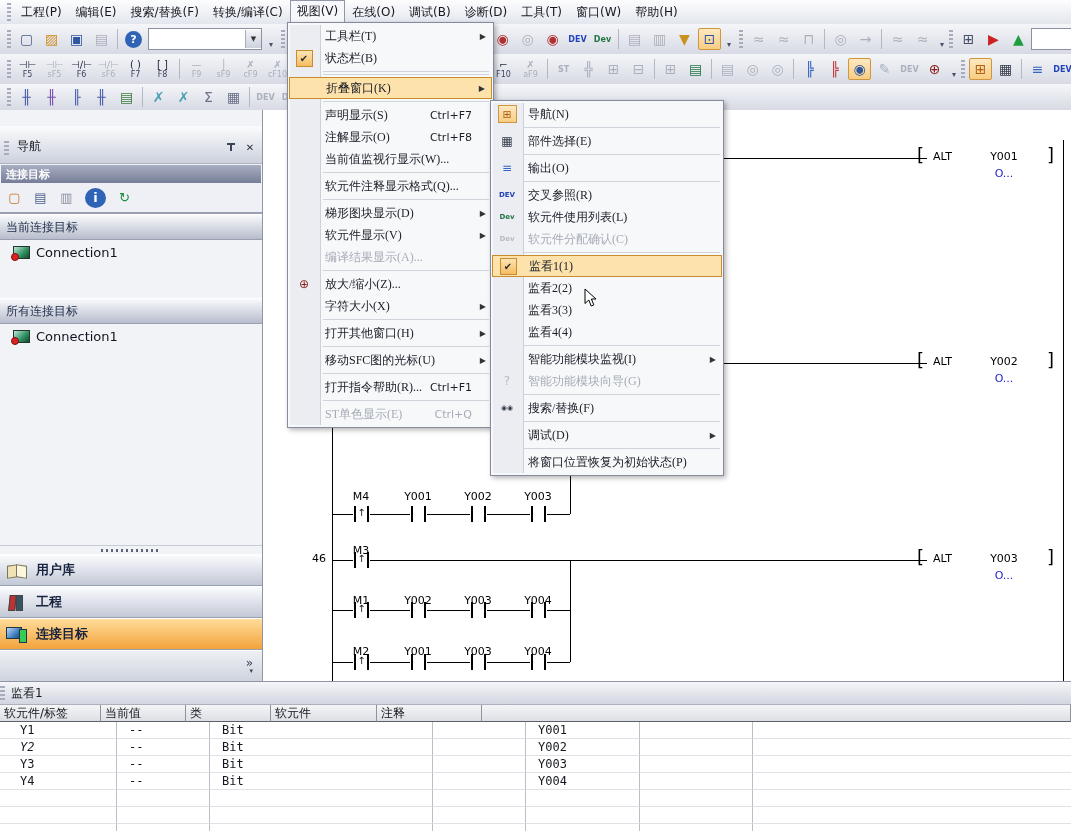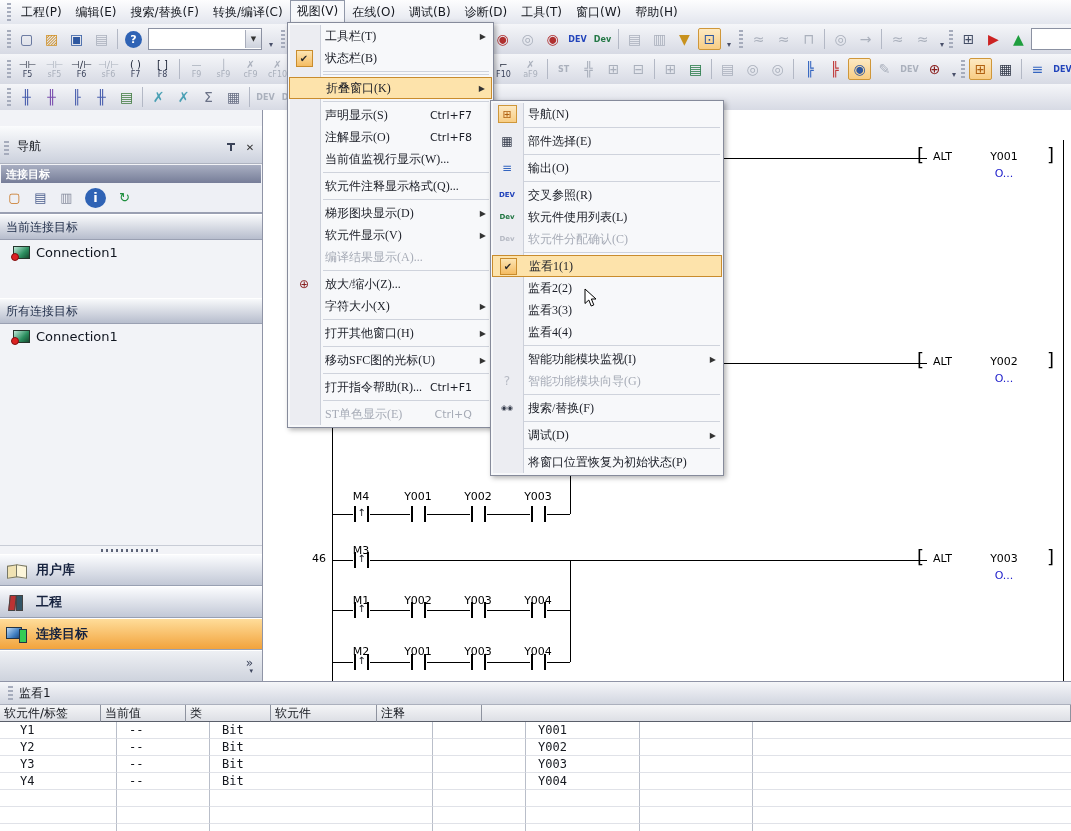--- a/index.html
+++ b/index.html
@@ -83,21 +83,21 @@
   .right{text-align:right;}
   .brk{font-size:18px;line-height:1;}
   .note{color:#2323cc;}
   .contact{position:absolute;width:17px;height:18px;background:#fff;}
   .contact .bar{position:absolute;top:1px;width:2px;height:16px;background:#000;}
   .contact .b1{left:1px;} .contact .b2{right:1px;}
   .contact .edge{position:absolute;left:0;right:0;top:3px;text-align:center;font-size:10px;line-height:1;}
   
   #watch{position:absolute;left:0;top:681px;width:1071px;height:150px;background:#fff;border-top:1px solid #8f94a6;}
   .watch-h{height:22px;background:linear-gradient(#f5f6f9,#d2d6e0);border-bottom:1px solid #abb0bd;
-           display:flex;align-items:center;padding-left:8px;font-size:12px;color:#15181f;}
+           display:flex;align-items:center;padding-left:0;font-size:12px;color:#15181f;}
   .hgrip{width:5px;height:14px;margin-right:6px;
          background:repeating-linear-gradient(0deg,#a6acbc 0 2px,rgba(0,0,0,0) 2px 4px);}
   .wrow{display:flex;height:17px;}
   .wcell{flex:none;border-right:1px solid #b9bec9;border-bottom:1px solid #e0e2e8;padding-left:4px;
          font-size:12px;display:flex;align-items:center;overflow:hidden;white-space:nowrap;}
   .wrow.head .wcell{background:linear-gradient(#f4f5f7,#dddfe5);border-right:1px solid #8e939f;border-bottom:1px solid #5a5f6a;}
   .wcell.tail{flex:1;border-right:none;}
   .wcell.mono{font-family:"DejaVu Sans Mono",monospace;}
   .wcell.ind{padding-left:20px;} .wcell.ind2{padding-left:12px;}
   
@@ -477,21 +477,21 @@
         <div class="wrow">
           <div class="wcell mono ind" style="width: 96px;">Y1</div>
           <div class="wcell mono ind2" style="width: 80px;">--</div>
           <div class="wcell mono ind2" style="width: 210px;">Bit</div>
           <div class="wcell mono ind2" style="width: 80px;"></div>
           <div class="wcell mono ind2" style="width: 101px;">Y001</div>
           <div class="wcell mono ind2" style="width: 100px;"></div>
           <div class="wcell tail"></div>
         </div>
         <div class="wrow">
-          <div class="wcell mono ind" style="width: 96px;">Y2</div>
+          <div class="wcell mono ind" style="width: 96px; font-style: italic;">Y2</div>
           <div class="wcell mono ind2" style="width: 80px;">--</div>
           <div class="wcell mono ind2" style="width: 210px;">Bit</div>
           <div class="wcell mono ind2" style="width: 80px;"></div>
           <div class="wcell mono ind2" style="width: 101px;">Y002</div>
           <div class="wcell mono ind2" style="width: 100px;"></div>
           <div class="wcell tail"></div>
         </div>
         <div class="wrow">
           <div class="wcell mono ind" style="width: 96px;">Y3</div>
           <div class="wcell mono ind2" style="width: 80px;">--</div>

